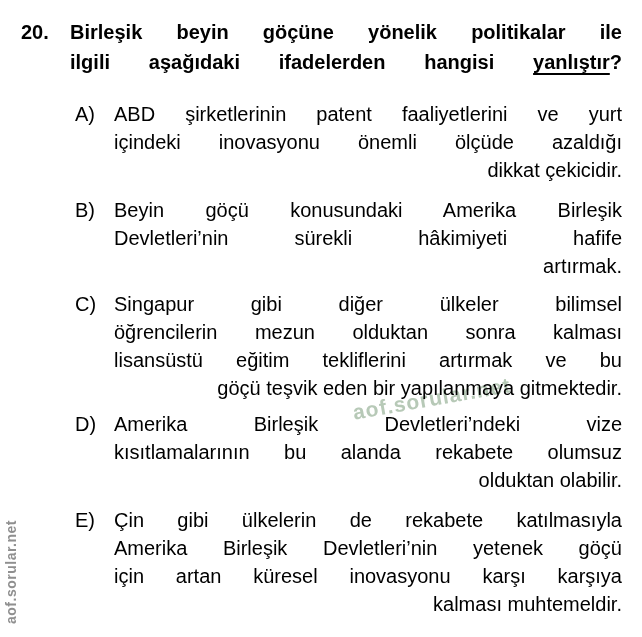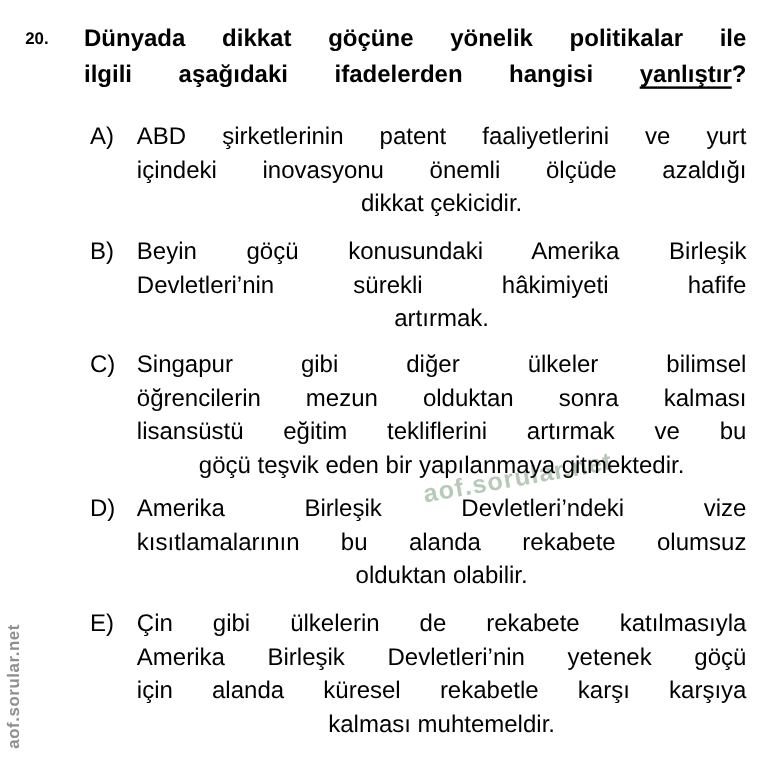--- a/index.html
+++ b/index.html
@@ -10,21 +10,21 @@
     background: #ffffff;
     color: #000000;
     font-family: "Liberation Sans", sans-serif;
     overflow: hidden;
   }
   
   .qnum {
     position: absolute;
     left: 21px;
     top: 17px;
-    font-size: 14px;
+    font-size: 20px;
     font-weight: bold;
     line-height: 30px;
   }
   .qtext {
     position: absolute;
     left: 70px;
     top: 17px;
     width: 552px;
     font-size: 20px;
     font-weight: bold;
@@ -39,21 +39,21 @@
   
   .opt {
     position: absolute;
     left: 75px;
     width: 547px;
     font-size: 20px;
     line-height: 28px;
   }
   .letter { position: absolute; left: 0; top: 0; }
   .otext { margin-left: 39px; }
-  .oline { text-align: center; }
+  .oline { text-align: right; }
   .oline.jfull { text-align: justify; text-align-last: justify; }
   
   .wm-side {
     position: absolute;
     left: 3px;
     top: 520px;
     writing-mode: vertical-rl;
     transform: rotate(180deg);
     font-size: 14px;
     font-weight: bold;
@@ -76,21 +76,21 @@
 <body>
 
 <div class="page">
 
   <div class="wm-center">aof.sorular.net</div>
   <div class="wm-side">aof.sorular.net</div>
 
   <div class="qnum">20.</div>
 
   <div class="qtext">
-    <div class="jfull">Dünyada dikkat göçüne yönelik politikalar ile</div>
+    <div class="jfull">Birleşik beyin göçüne yönelik politikalar ile</div>
     <div class="jfull"><span>ilgili aşağıdaki ifadelerden hangisi </span><span class="u">yanlıştır</span><span>?</span></div>
   </div>
 
   <div class="opt" style="top:100px">
     <span class="letter">A)</span>
     <div class="otext">
       <div class="oline jfull">ABD şirketlerinin patent faaliyetlerini ve yurt</div>
       <div class="oline jfull">içindeki inovasyonu önemli ölçüde azaldığı</div>
       <div class="oline">dikkat çekicidir.</div>
     </div>
@@ -122,18 +122,18 @@
       <div class="oline jfull">kısıtlamalarının bu alanda rekabete olumsuz</div>
       <div class="oline">olduktan olabilir.</div>
     </div>
   </div>
 
   <div class="opt" style="top:506px">
     <span class="letter">E)</span>
     <div class="otext">
       <div class="oline jfull">Çin gibi ülkelerin de rekabete katılmasıyla</div>
       <div class="oline jfull">Amerika Birleşik Devletleri’nin yetenek göçü</div>
-      <div class="oline jfull">için alanda küresel rekabetle karşı karşıya</div>
+      <div class="oline jfull">için artan küresel inovasyonu karşı karşıya</div>
       <div class="oline">kalması muhtemeldir.</div>
     </div>
   </div>
 
 </div>
 
 </body></html>

